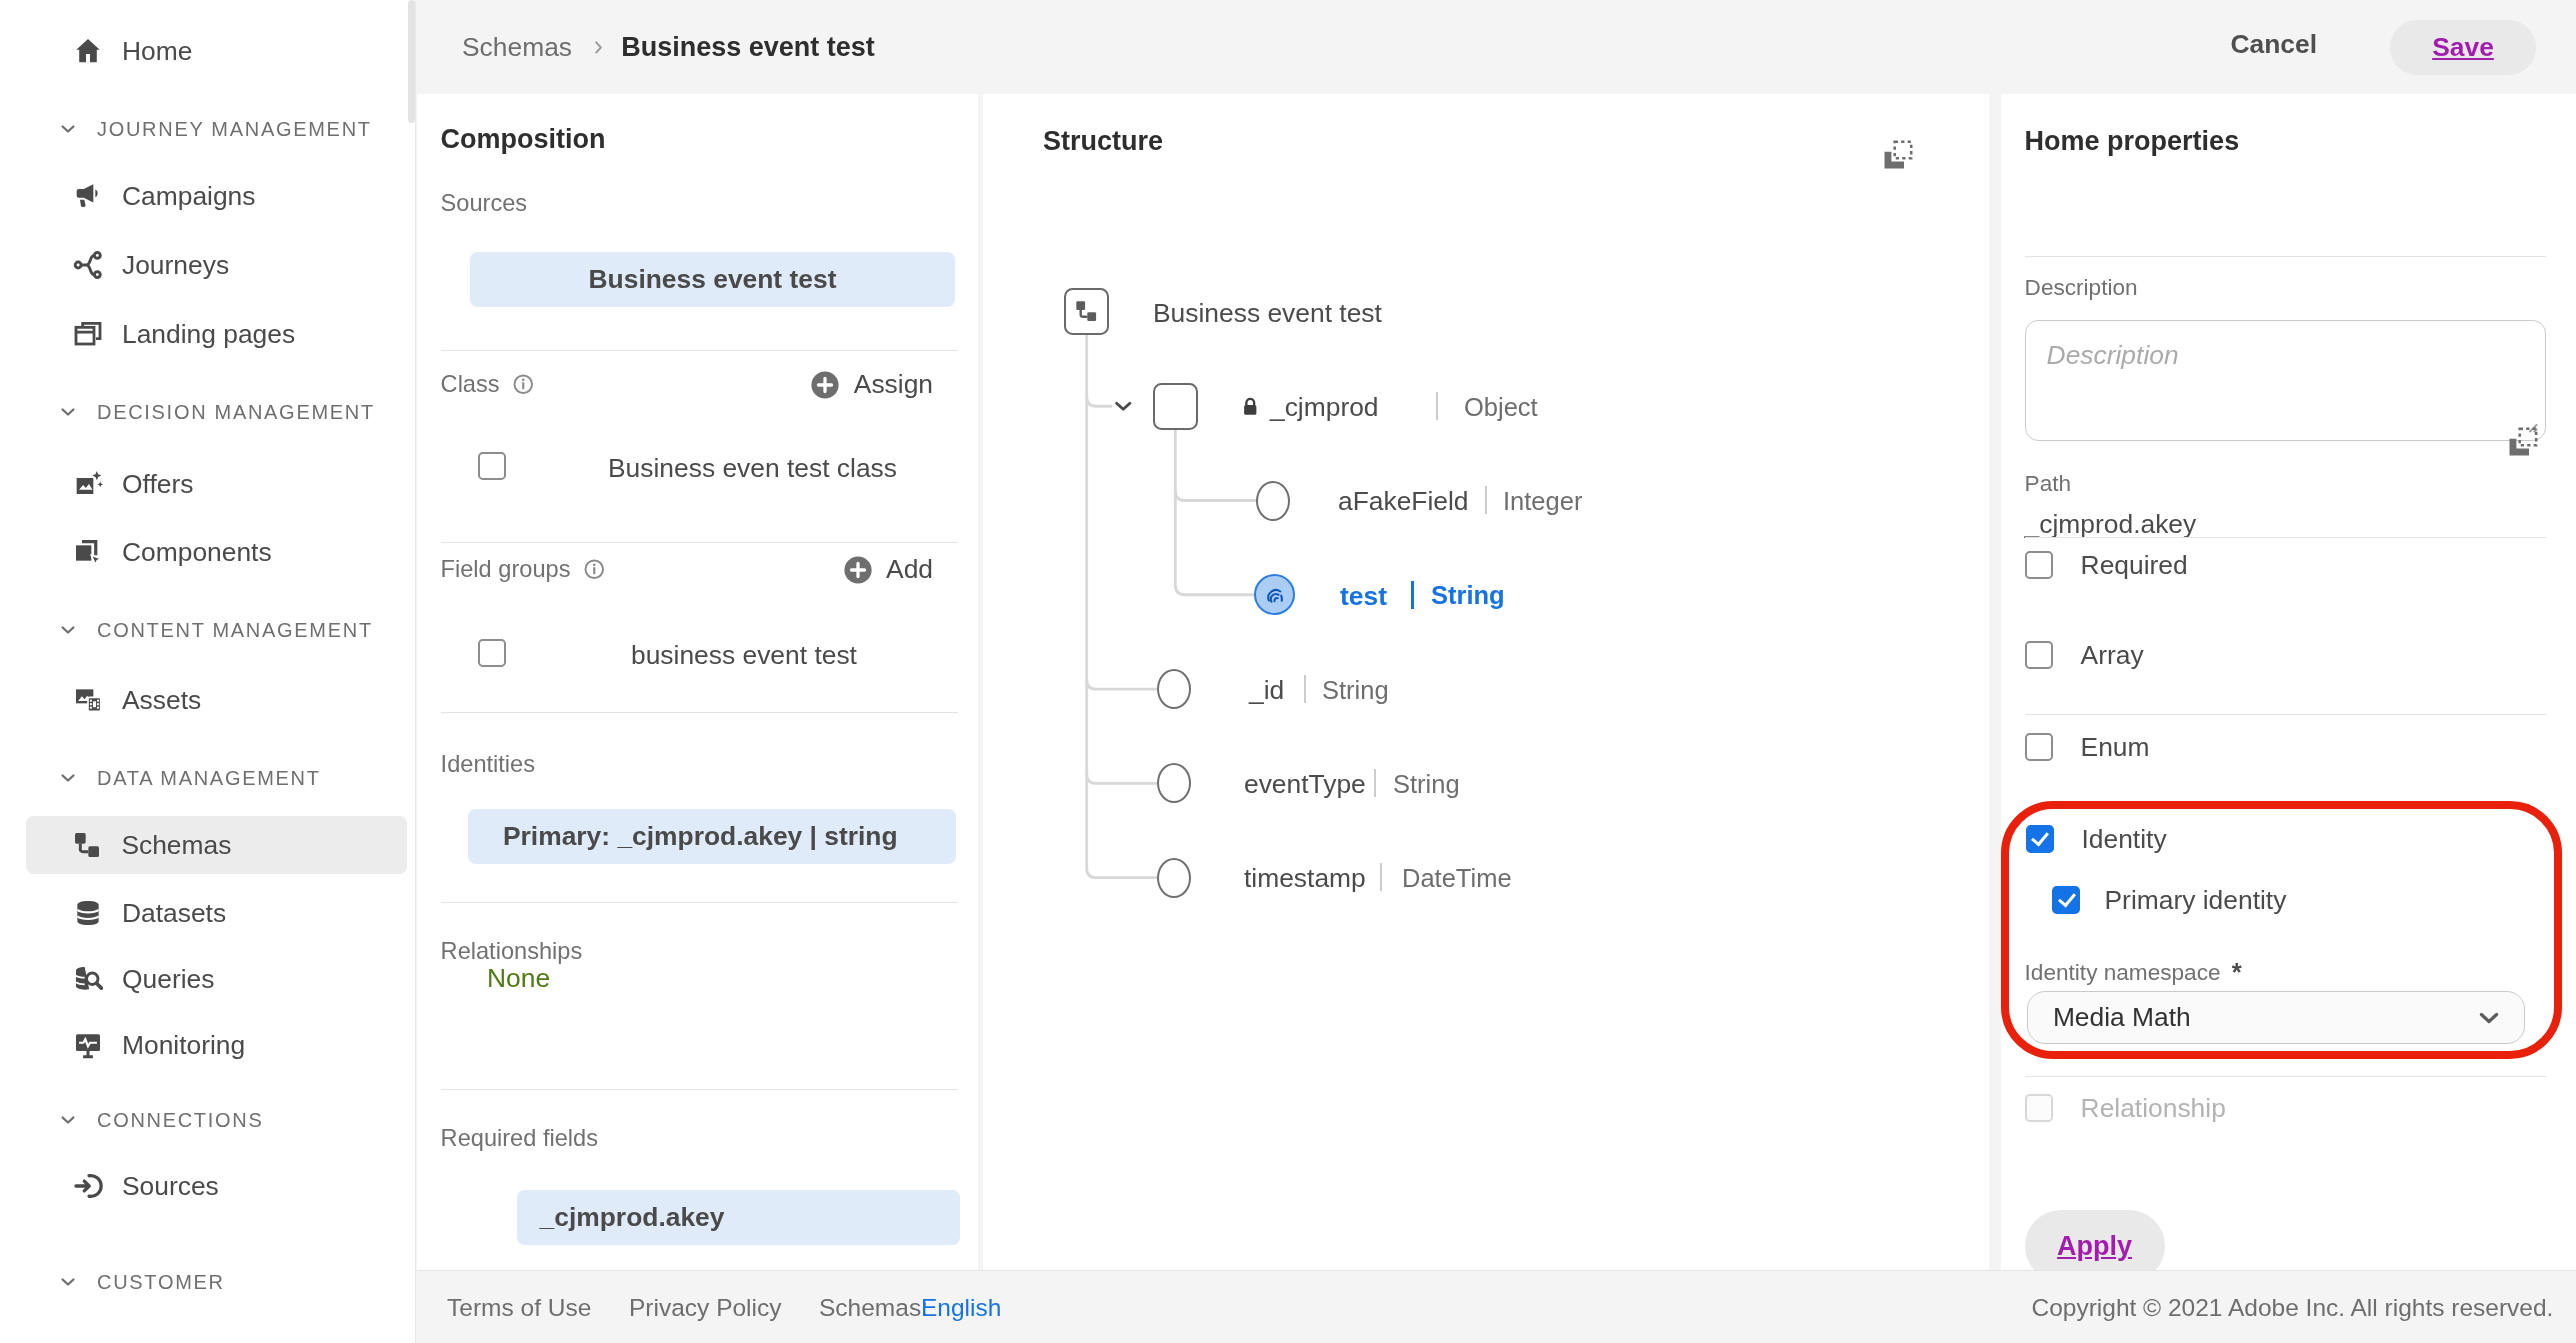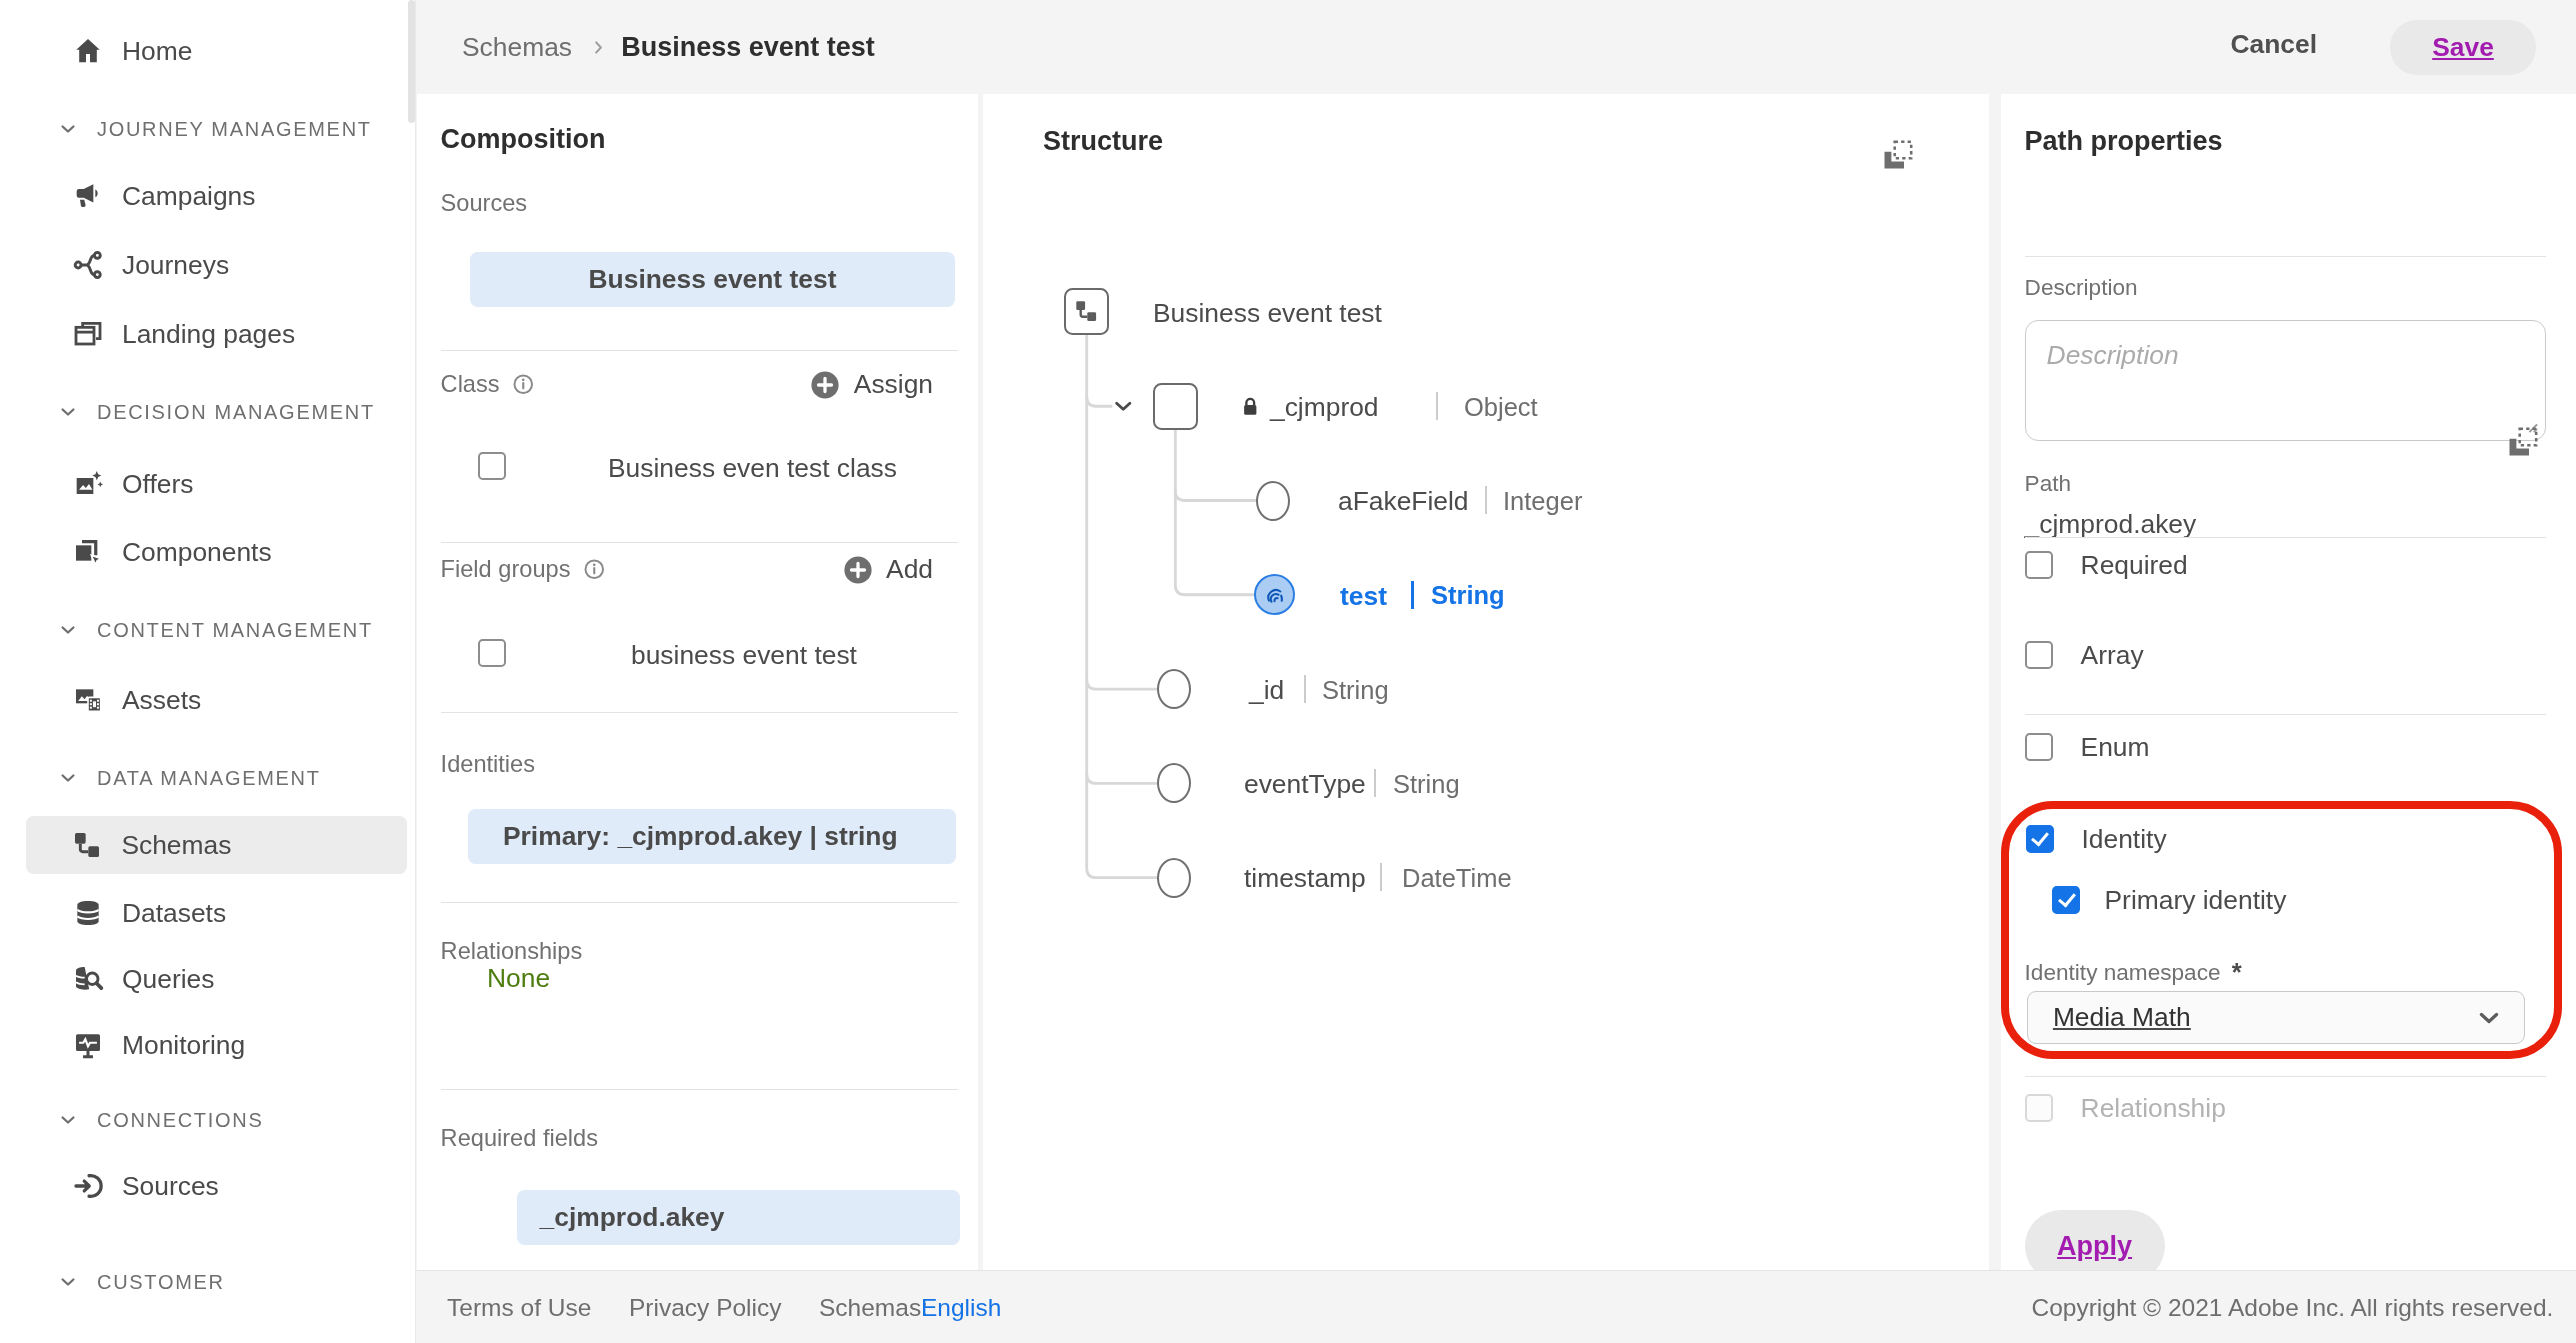--- a/index.html
+++ b/index.html
@@ -415,21 +415,21 @@
     <div class="tdiv" style="left:391px;top:675px;"></div>
     <div class="abs ttype" style="left:410px;top:676px;">String</div>
 
     <div class="tcircle" style="left:174px;top:764px;"></div>
     <div class="abs tname" style="left:261px;top:769px;">timestamp</div>
     <div class="tdiv" style="left:397px;top:769px;"></div>
     <div class="abs ttype" style="left:419px;top:770px;">DateTime</div>
   </section>
 
   <section class="panel" style="left:2001px;width:575px;">
-    <div class="abs hd" style="left:23.6px;top:32px;">Path properties</div>
+    <div class="abs hd" style="left:23.6px;top:32px;">Home properties</div>
     <div class="divider" style="left:23.6px;top:162px;width:521px;"></div>
 
     <div class="abs lbl" style="left:23.6px;top:181px;font-size:22.6px;">Description</div>
     <textarea style="position: absolute; left: 23.6px; top: 226px; width: 521px; height: 121px; border: 1.9px solid rgb(201, 201, 201); border-radius: 13.2px; box-sizing: border-box; resize: none; font-size: 26.4px; padding: 19px 21px; color: rgb(75, 75, 75);" placeholder="Description"></textarea>
     <svg class="abs" style="left:513px;top:315px;" width="26.4" height="26.4" viewBox="0 0 24 24">
         <use href="#i-resize"></use>
       </svg>
 
     <div class="abs lbl" style="left:23.6px;top:377px;font-size:22.6px;">Path</div>
     <svg class="abs" style="left:504px;top:330px;color:#6e6e6e" width="36" height="36" viewBox="0 0 24 24">
@@ -461,21 +461,21 @@
     </div>
     <div class="cbrow" style="left:51px;top:792px;gap:24.5px;">
       <span class="cb checked"></span>
       <span class="val">Primary identity</span>
     </div>
 
     <div class="abs" style="left:23.6px;top:864px;display:flex;align-items:center;gap:11.3px;">
       <span class="lbl" style="font-size:22.6px;">Identity namespace</span>
       <span style="font-size:25.5px;font-weight:bold;color:#4b4b4b;">*</span>
     </div>
-    <div class="abs" style="left:26.4px;top:897px;width:498px;height:53px;border:1.9px solid #c9c9c9;border-radius:9px;background:#fafafa;box-sizing:border-box;display:flex;align-items:center;justify-content:space-between;cursor:pointer;text-decoration:underline;">
+    <div class="abs" style="left:26.4px;top:897px;width:498px;height:53px;border:1.9px solid #c9c9c9;border-radius:18px;background:#fafafa;box-sizing:border-box;display:flex;align-items:center;justify-content:space-between;cursor:pointer;">
       <span style="margin-left:24.5px;font-size:26.4px;color:#323232;">Media Math</span>
       <svg style="margin-right:21px;color:#5c5c5c" width="28" height="28" viewBox="0 0 24 24">
           <use href="#i-chev"></use>
         </svg>
     </div>
 
     <div class="divider" style="left:23.6px;top:982px;width:521px;"></div>
 
     <div class="cbrow" style="left:23.6px;top:1000px;">
       <span class="cb disabled"></span>

